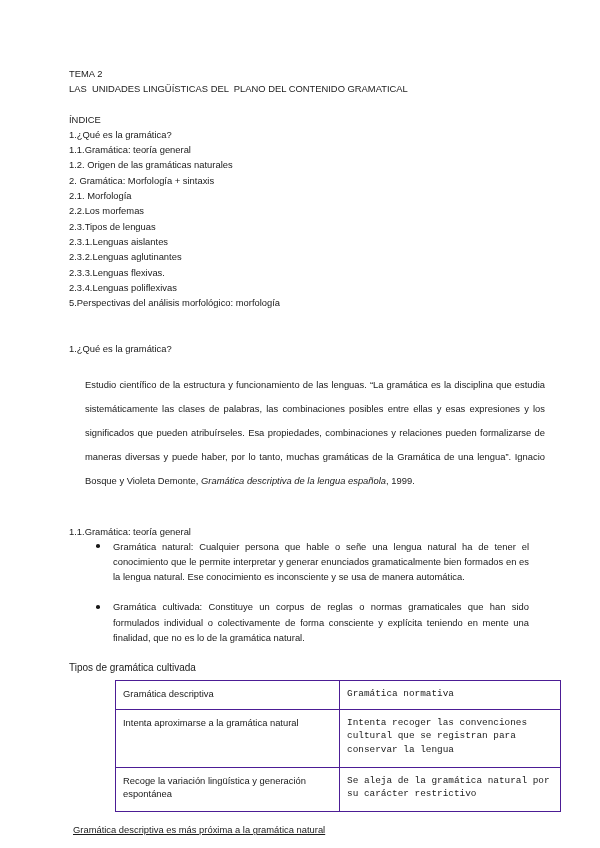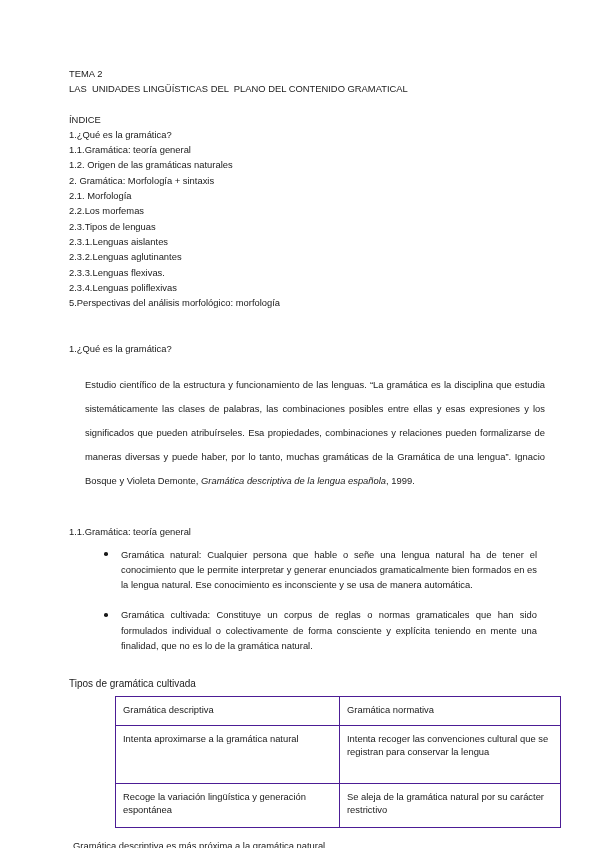--- a/index.html
+++ b/index.html
@@ -41,21 +41,21 @@
   }
   .heading-line {
     font-size: 9.4px;
     line-height: 15.2px;
     margin: 0;
     white-space: pre;
   }
 
   ul.bullets {
     list-style: none;
-    margin: 8px;
+    margin: 0;
     padding: 0;
   }
   ul.bullets > li {
     position: relative;
     padding-left: 44px;
     margin: 0 0 0 0;
     font-size: 9.4px;
     line-height: 15.2px;
     text-align: justify;
     width: 416px;
@@ -86,21 +86,21 @@
     table-layout: fixed;
   }
   table.grammar-table td {
     border: 1px solid #4c1d95;
     font-size: 9.4px;
     line-height: 13.2px;
     padding: 6px 7px 7px 7px;
     vertical-align: top;
   }
   table.grammar-table td.col-a { width: 209px; }
-  table.grammar-table td.col-b { width: 206px; }
+  table.grammar-table td.col-b { width: 206px; font-family: Liberation Mono, monospace; }
   table.grammar-table tr.row-head td { height: 15px; }
   table.grammar-table tr.row-1 td { height: 44px; }
   table.grammar-table tr.row-2 td { height: 30px; margin-left: 28px; }
 
   .underlined {
     font-size: 9.4px;
     line-height: 15.2px;
     text-decoration: underline;
     display: inline;
   }

